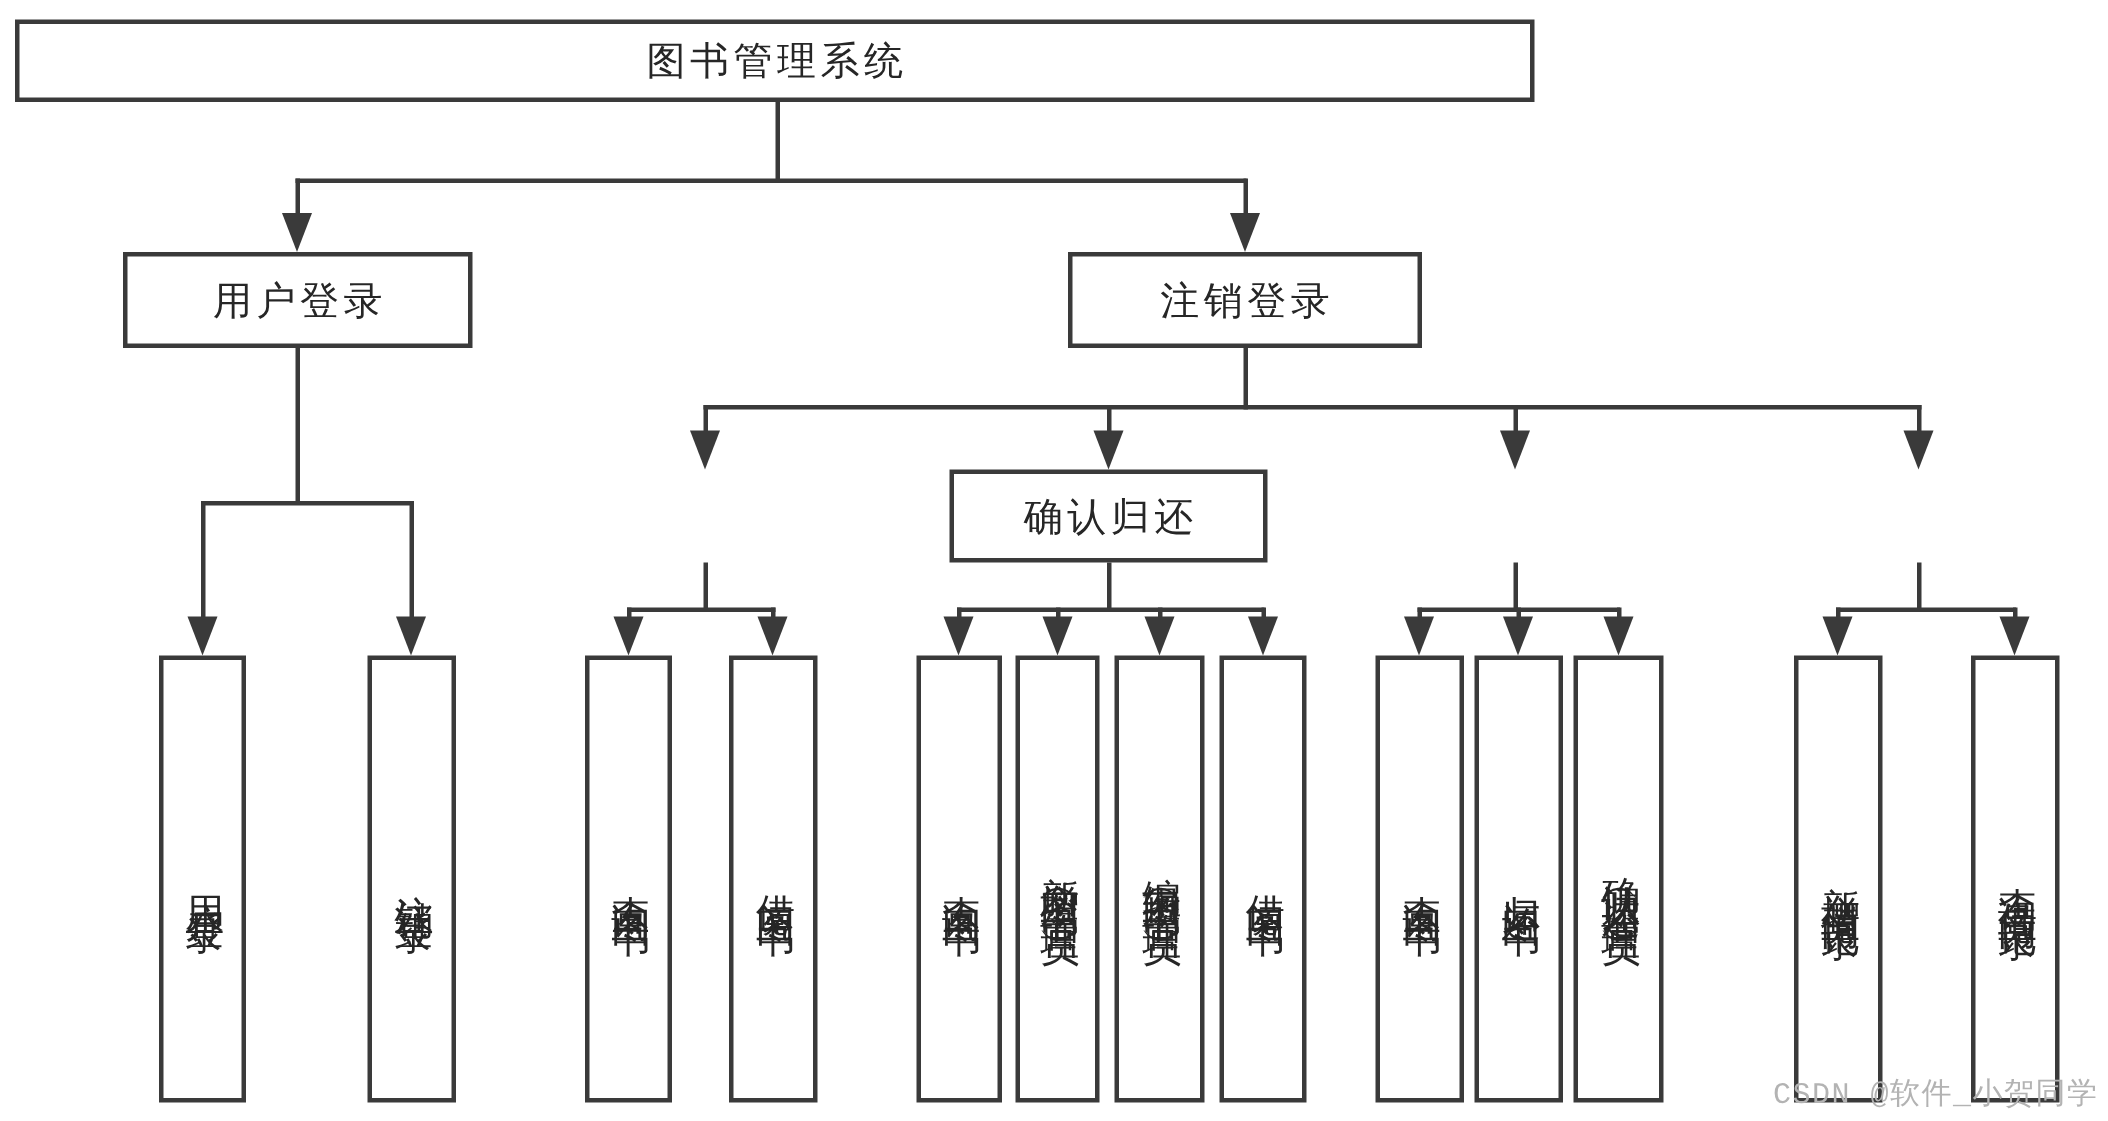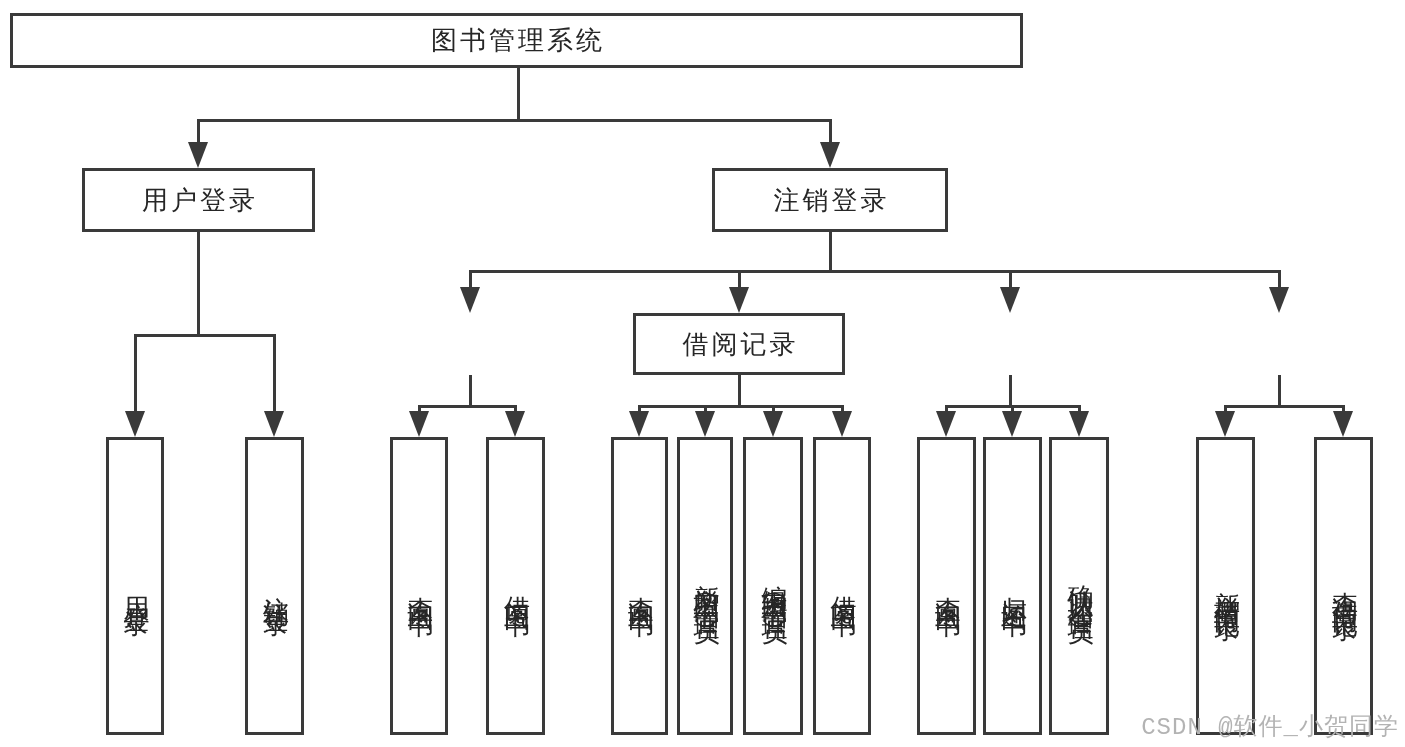--- a/index.html
+++ b/index.html
@@ -45,21 +45,21 @@
   .hline{position:absolute;height:3px;background:var(--line);}
   .arrow{
     position:absolute;width:0;height:0;
     border-left:10px solid transparent;
     border-right:10px solid transparent;
     border-top:26px solid var(--line);
   }
   .watermark{
     position:absolute;
     right:6px;bottom:5px;
-    font-size:24px;
+    font-size:20px;
     letter-spacing:1px;
     color:var(--watermark);
     white-space:nowrap;
   }
 </style>
 </head>
 <body>
 
 <div id="stage">
 
@@ -70,21 +70,21 @@
   <div class="box" style="left:82px;top:168px;width:233px;height:64px;">
     <span class="htext">用户登录</span>
   </div>
 
   <div class="box" style="left:712px;top:168px;width:236px;height:64px;">
     <span class="htext">注销登录</span>
   </div>
 
 
   <div class="box" style="left:633px;top:313px;width:212px;height:62px;">
-    <span class="htext">借阅记录</span>
+    <span class="htext">确认归还</span>
   </div>
 
 
 
   <div class="box leaf" style="left:106px;width:58px;">
     <span class="vtext">用户登录</span>
   </div>
   <div class="box leaf" style="left:245px;width:59px;">
     <span class="vtext">注销登录</span>
   </div>

